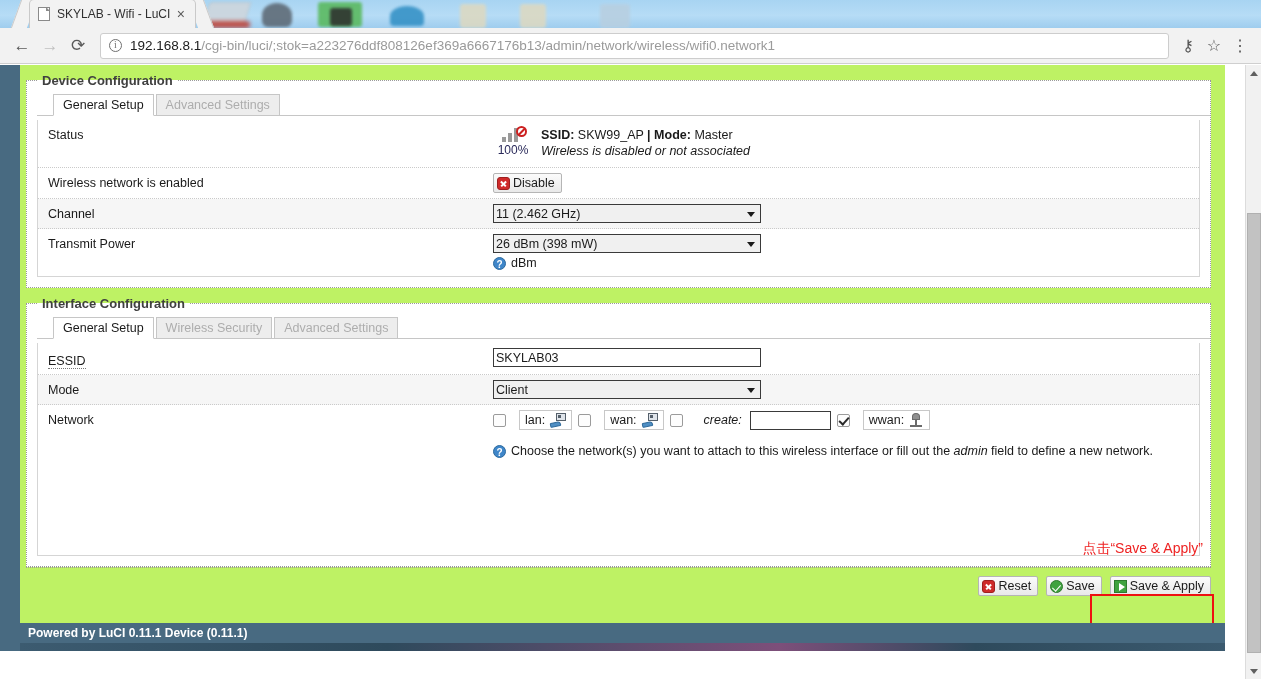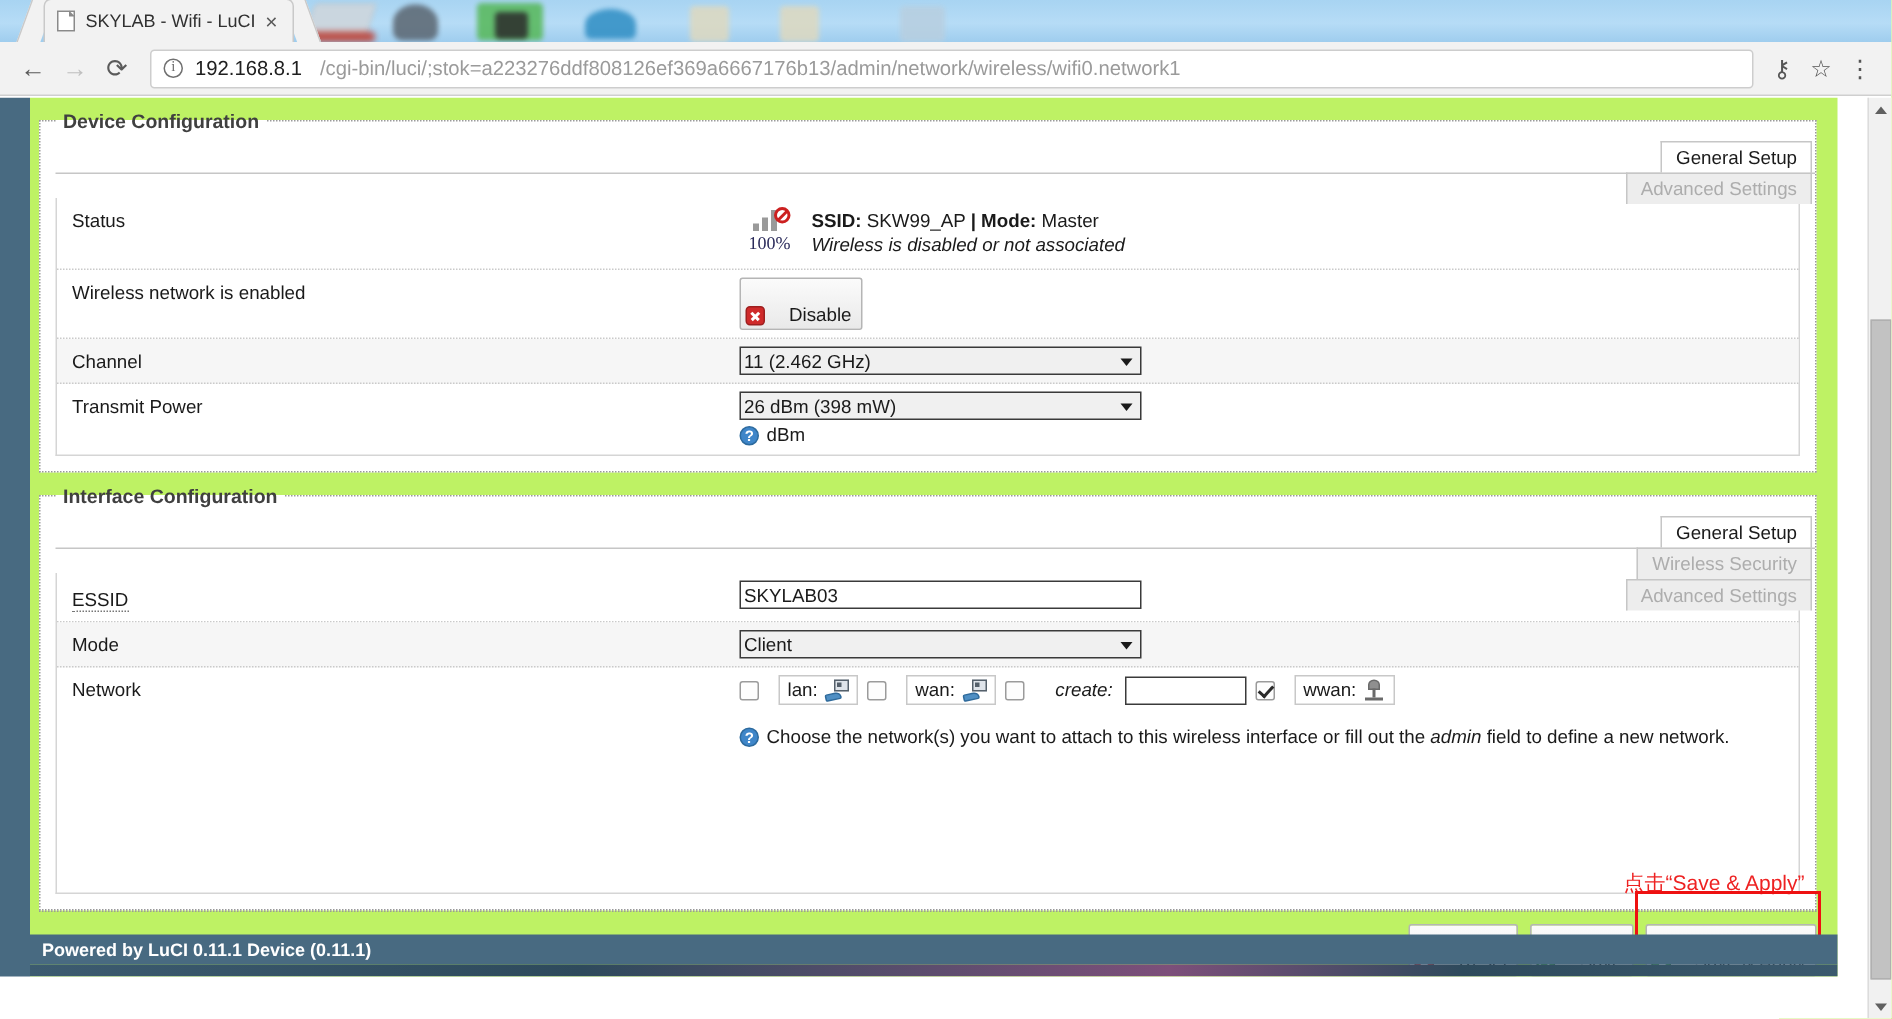--- a/index.html
+++ b/index.html
@@ -74,21 +74,21 @@
     border: 1px solid #cdcdcd; border-radius: 3px;
     display: flex; align-items: center; padding: 0 8px; margin: 0 6px 0 8px;
     font-size: 13.5px; overflow: hidden;
   }
   .info-circle {
     width: 13px; height: 13px; border: 1.4px solid #707070; border-radius: 50%;
     color: #707070; font-size: 10px; line-height: 10px; text-align: center;
     margin-right: 8px; flex: 0 0 auto; font-family: "Liberation Serif", serif;
   }
   .url-host { color: #202020; }
-  .url-path { color: #9a9a9a; margin-left: 12px; }
+  .url-path { color: #9a9a9a; }
   .tb-icon { width: 26px; height: 26px; display: flex; align-items: center; justify-content: center; color: #555; flex: 0 0 auto; }
 
   
   .page {
     position: absolute; left: 0; top: 65px; width: 1261px; height: 614px;
     background: #fff; overflow: hidden;
   }
   .leftbar {
     position: absolute; left: 0; top: 0; width: 20px; height: 586px; background: #486a81;
   }
@@ -98,24 +98,23 @@
   }
 
   fieldset.cbi {
     border: 1px dotted #9a9a9a; margin: 8px 14px 0 6px; padding: 0 0 10px 0;
     background: #fff;
   }
   fieldset.cbi > legend {
     font-size: 13px; font-weight: bold; color: #404040; padding: 0 5px; margin-left: 10px;
   }
   .tabmenu {
-    list-style: none; margin: 6px 0 16px 10px; padding: 0 0 0 16px;
+    list-style: none; margin: 6px 0 4px 10px; padding: 0 0 0 16px;
     display: flex; align-items: flex-end; border-bottom: 1px solid #c6c6c6;
     height: 22px;
-    flex-direction: column;
   }
   .tabmenu li {
     padding: 3px 9px 2px 9px; font-size: 12.5px; border: 1px solid #c6c6c6;
     border-bottom: none; margin-right: 2px; line-height: 15px;
   }
   .tabmenu li.active { background: #fff; color: #1a1a1a; border-bottom: 1px solid #fff; margin-bottom: -1px; }
   .tabmenu li.inactive { background: #ededed; color: #adadad; }
 
   .cbi-wrap { border: 1px solid #d5d5d5; border-top: none; margin: 0 10px; background: #fff; }
   .row {
@@ -141,30 +140,30 @@
   .sig-bars i:nth-child(2) { left: 6px; height: 9px; }
   .sig-bars i:nth-child(3) { left: 12px; height: 14px; }
   .no-badge {
     position: absolute; right: -3px; top: 1px; width: 11px; height: 11px;
     border: 2px solid #cc2020; border-radius: 50%; background: #fff;
   }
   .no-badge:after {
     content: ""; position: absolute; left: -1px; top: 3px; width: 9px; height: 2px;
     background: #cc2020; transform: rotate(-45deg);
   }
-  .sig-pct { font-family: Liberation Serif, serif; font-size: 12px; color: #2a2a5a; margin-top: 1px; }
+  .sig-pct { font-family: Liberation Sans, sans-serif; font-size: 12px; color: #2a2a5a; margin-top: 1px; }
   .status-text { font-size: 12.5px; line-height: 16px; color: #1a1a1a; padding-top: 2px; }
   .status-text b { font-weight: bold; }
   .status-text em { font-style: italic; }
 
   
   .btn {
-    display: inline-flex; align-items: center; gap: 16px;
+    display: inline-flex; align-items: center; gap: 3px;
     border: 1px solid #b5b5b5; background: linear-gradient(to bottom,#fbfbfb,#e9e9e9);
-    padding: 16px 6px 1px 3px; font-size: 12.5px; color: #1a1a1a; border-radius: 2px;
+    padding: 1px 6px 1px 3px; font-size: 12.5px; color: #1a1a1a; border-radius: 2px;
     cursor: pointer; line-height: 16px;
   }
   .ico-stop {
     width: 13px; height: 13px; border-radius: 3px; background: #cf2a2a;
     position: relative; flex: 0 0 auto; border: 1px solid #9e1f1f;
   }
   .ico-stop:before, .ico-stop:after {
     content: ""; position: absolute; left: 2px; top: 5px; width: 7px; height: 1.6px; background: #fff;
   }
   .ico-stop:before { transform: rotate(45deg); }

